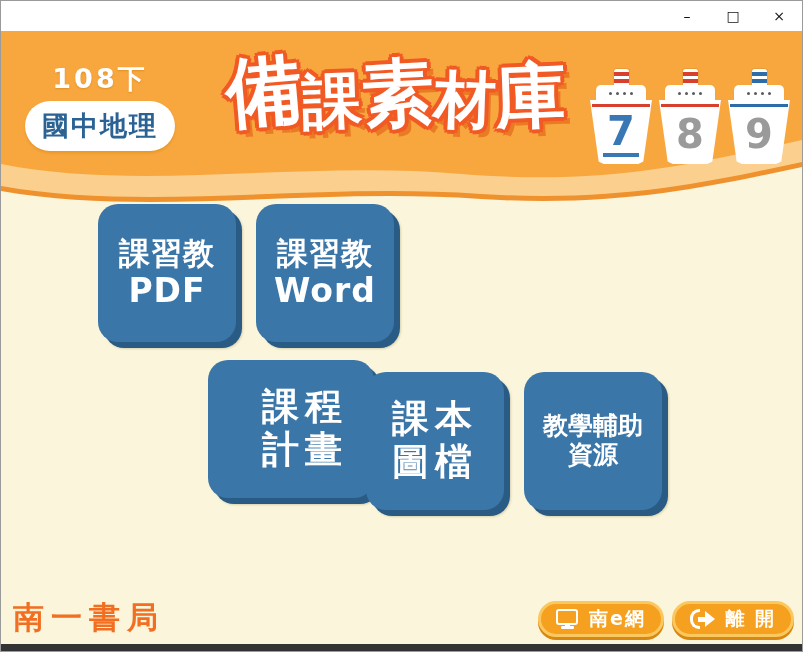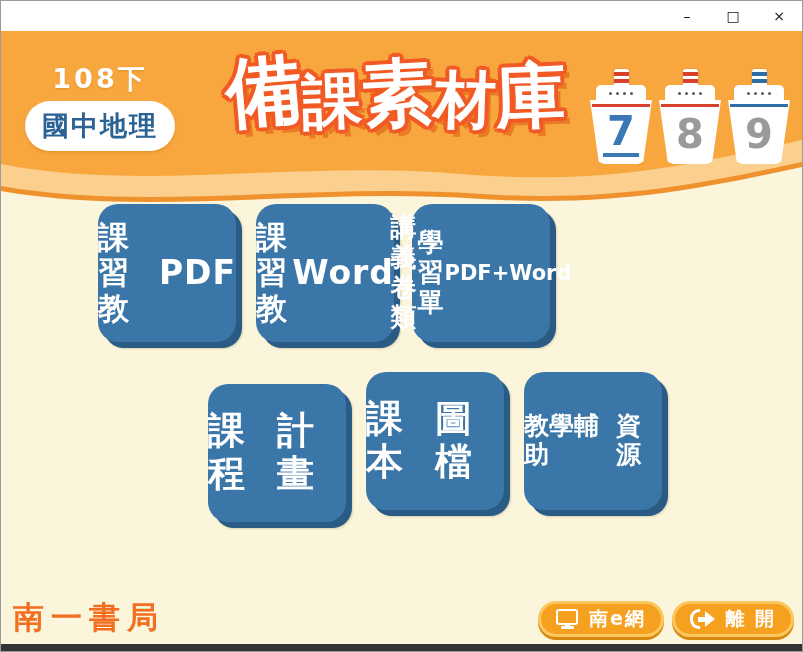--- a/index.html
+++ b/index.html
@@ -49,31 +49,31 @@
   .boat .hull{position:absolute;top:31px;left:0;width:62px;height:64px;background:#fff;clip-path:polygon(0% 0%,100% 0%,86% 96%,78% 100%,22% 100%,14% 96%);display:flex;align-items:center;justify-content:center;box-shadow:0 2px 2px rgba(180,110,0,.3);}
   .boat .hull::before{content:"";position:absolute;top:4px;left:2px;right:2px;height:3px;background:var(--bc);}
   .boat-red{--bc:var(--boat-red);}
   .boat-blue{--bc:var(--boat-blue);}
   .boat-number{font-size:40px;font-weight:bold;color:var(--number-gray);line-height:1;margin-top:4px;}
   .boat.active .boat-number{color:var(--active-number-blue);border-bottom:4px solid var(--active-number-blue);padding:0 4px 2px 4px;}
 
   
   .btn-blue{position:absolute;width:138px;height:138px;background:var(--button-blue);border-radius:20px;
      box-shadow:6px 6px 0 var(--button-blue-dark), 7px 7px 2px rgba(120,110,60,.25);
-     color:#fff;display:flex;flex-direction:row;align-items:center;justify-content:center;font-weight:bold;cursor:pointer;line-height:1.15;}
+     color:#fff;display:flex;flex-direction:column;align-items:center;justify-content:center;font-weight:bold;cursor:pointer;line-height:1.15;}
   .bl-lg{font-size:31px;letter-spacing:1px;}
   .bl-en{font-size:33px;letter-spacing:1px;}
   .bl-md{font-size:26px;letter-spacing:1px;}
   .bl-sm{font-size:21px;}
   .bl-xl{font-size:37px;letter-spacing:6px;}
   .bl-row2{font-size:25px;}
   .pos-b1{left:97px;top:173px;}
   .pos-b2{left:255px;top:173px;}
   .pos-b3{left:411px;top:173px;}
-  .pos-b4{left:207px;top:353px;}
+  .pos-b4{left:207px;top:329px;padding-left:28px;}
   .pos-b5{left:365px;top:341px;}
   .pos-b6{left:523px;top:341px;}
 
   
   .publisher{position:absolute;left:12px;bottom:12px;font-family:Liberation Serif, serif;font-size:31px;font-weight:bold;color:var(--publisher-orange);letter-spacing:7px;}
   .footer-btn{position:absolute;bottom:14px;height:26px;border-radius:20px;background:var(--footer-orange);
      border:3px solid var(--footer-orange-light);box-shadow:0 3px 0 var(--footer-orange-dark);
      color:#fff;font-weight:bold;font-size:19px;display:flex;align-items:center;gap:9px;padding:2px 15px;cursor:pointer;letter-spacing:2px;}
   .btn-nanenet{right:138px;}
   .btn-exit{right:8px;}
@@ -167,25 +167,20 @@
     </div>
 
     <div class="btn-blue pos-b1">
       <span class="bl-lg">課習教</span>
       <span class="bl-en">PDF</span>
     </div>
     <div class="btn-blue pos-b2">
       <span class="bl-lg">課習教</span>
       <span class="bl-en">Word</span>
     </div>
-    <div class="btn-blue pos-b3">
-      <span class="bl-md">講義卷類</span>
-      <span class="bl-md">學習單</span>
-      <span class="bl-sm">PDF+Word</span>
-    </div>
     <div class="btn-blue pos-b4">
       <span class="bl-xl">課程</span>
       <span class="bl-xl">計畫</span>
     </div>
     <div class="btn-blue pos-b5">
       <span class="bl-xl">課本</span>
       <span class="bl-xl">圖檔</span>
     </div>
     <div class="btn-blue pos-b6">
       <span class="bl-row2">教學輔助</span>

